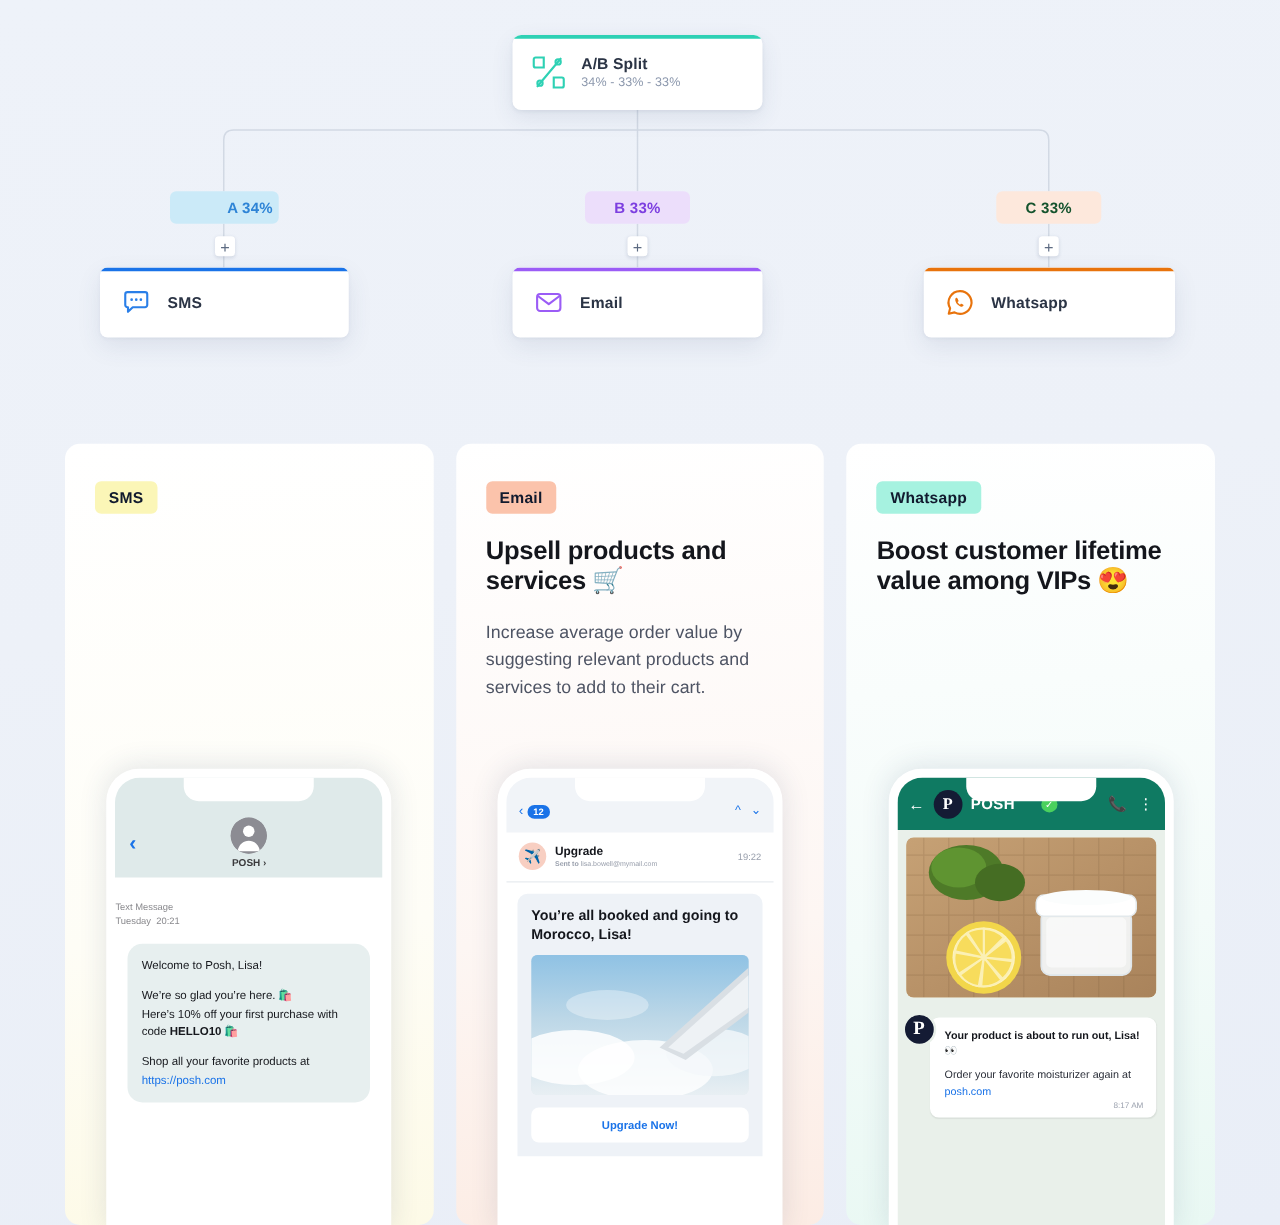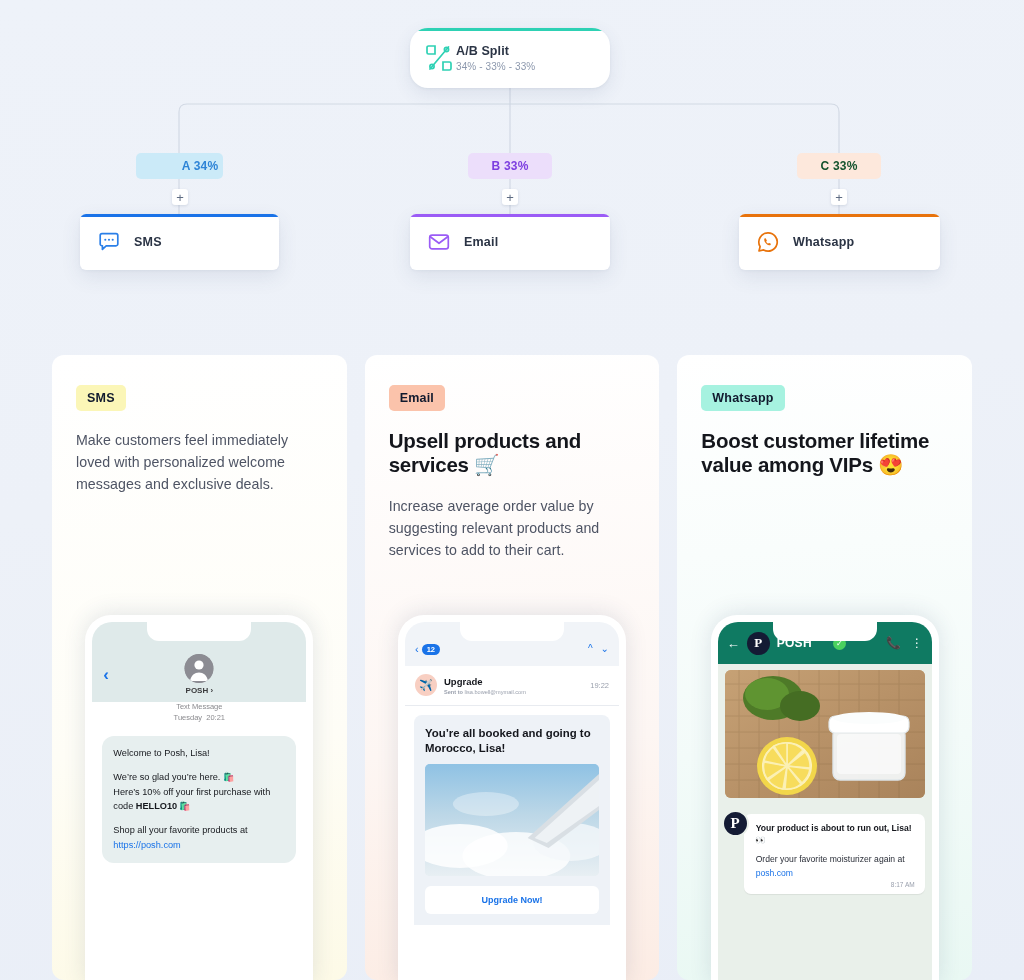--- a/index.html
+++ b/index.html
@@ -11,23 +11,23 @@
     -webkit-font-smoothing: antialiased;
   }
   .page { position: relative; width: 1024px; height: 980px; }
 
   
   .flow { position: relative; width: 1024px; height: 330px; }
 
   .ab-node {
     position: absolute; left: 410px; top: 28px;
     width: 200px; height: 60px;
-    background: #ffffff; border-radius: 18px;
+    background: #ffffff; border-radius: 7px;
     box-shadow: 0 6px 18px rgba(60,80,120,.10), 0 1px 3px rgba(60,80,120,.07);
-    display: flex; align-items: center; padding-left: 14px; gap: 2px;
+    display: flex; align-items: center; padding-left: 14px; gap: 11px;
     overflow: hidden;
   }
   .ab-node::before {
     content: ""; position: absolute; left: 0; top: 0; right: 0; height: 3px;
     background: #2ed1b4;
   }
   .ab-icon { width: 30px; height: 30px; flex: 0 0 30px; }
   .ab-text { display: flex; flex-direction: column; gap: 3px; }
   .ab-title { font-size: 12.5px; font-weight: 700; color: #2b3445; letter-spacing: .1px; }
   .ab-sub { font-size: 10px; color: #8c98ad; letter-spacing: .1px; }
@@ -117,21 +117,21 @@
     position: absolute; left: 50%; transform: translateX(-50%); top: 0;
     width: 104px; height: 19px; background: #fff;
     border-radius: 0 0 12px 12px; z-index: 6;
   }
 
   
   .sms-head { background: #dfeaea; height: 80px; position: relative; }
   .sms-back { position: absolute; left: 11px; top: 44px; color: #1a73e8; font-size: 17px; font-weight: 600; line-height: 1; }
   .sms-ava { position:absolute; left:50%; transform:translateX(-50%); top:32px; width:29px; height:29px; border-radius:50%; background:#8c8c93; display:flex;align-items:flex-end;justify-content:center;overflow:hidden;}
   .sms-name { position: absolute; left: 50%; transform: translateX(-50%); top: 64px; font-size: 8px; font-weight: 700; color: #3a3a3c; white-space: nowrap; }
-  .sms-meta { text-align: center; margin-top: 0; font-size: 7.5px; color: #8a8a8e; line-height: 1.45; }
+  .sms-meta { text-align: left; margin-top: 19px; font-size: 7.5px; color: #8a8a8e; line-height: 1.45; }
   .sms-bubble {
     margin: 12px 10px 0 10px; background: #e7efef; border-radius: 12px;
     padding: 10px 11px; font-size: 9.2px; line-height: 1.62; color: #16181d;
   }
   .sms-bubble p { margin-bottom: 9px; }
   .sms-bubble p:last-child { margin-bottom: 0; }
   .sms-bubble .lnk { color: #1a73e8; }
   .sms-bubble b { font-weight: 700; }
 
   
@@ -240,21 +240,20 @@
         </svg>
       </span>
       <span class="node-label">Whatsapp</span>
     </div>
   </div>
 
   <div class="cards">
 
     <div class="card card-sms">
       <div class="tag tag-sms">SMS</div>
-      <div class="card-body">Make customers feel immediately loved with personalized welcome messages and exclusive deals.</div>
 
       <div class="phone">
         <div class="phone-screen">
           <div class="notch"></div>
           <div class="sms-head">
             <div class="sms-back">‹</div>
             <div class="sms-ava">
               <svg viewBox="0 0 29 29" width="29" height="29" xmlns="http://www.w3.org/2000/svg">
                 <circle cx="14.5" cy="14.5" r="14.5" fill="#8c8c93"></circle>
                 <circle cx="14.5" cy="11" r="4.6" fill="#ffffff"></circle>

